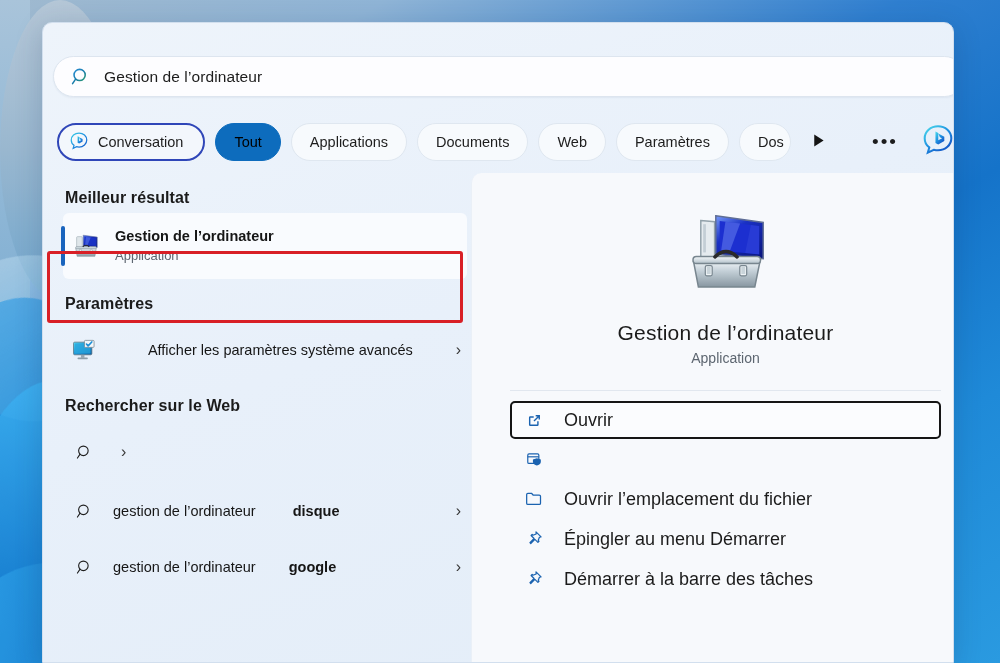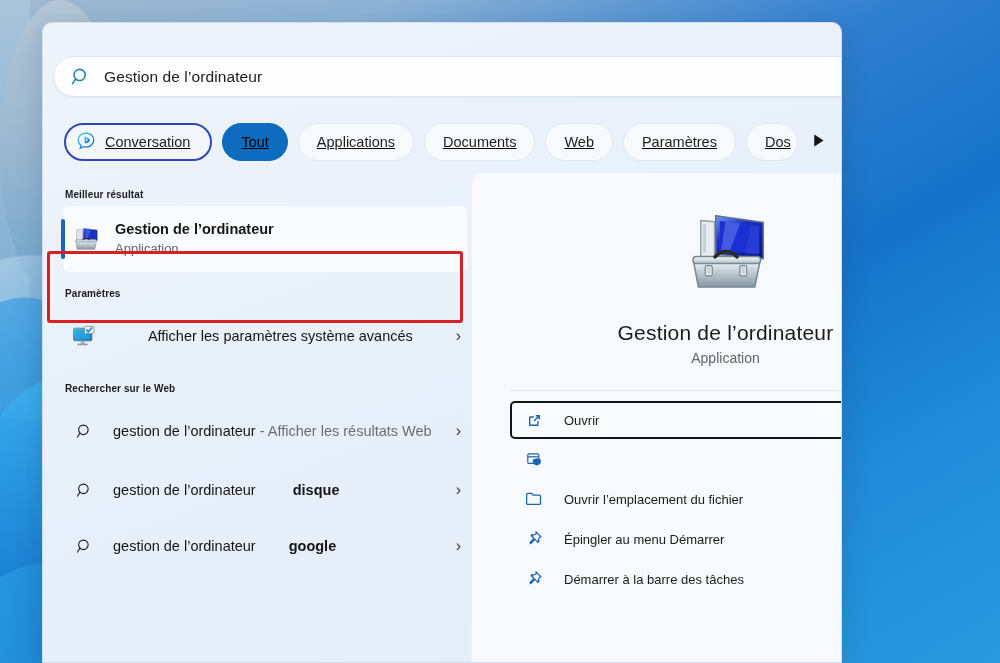--- a/index.html
+++ b/index.html
@@ -59,21 +59,21 @@
     background: linear-gradient(110deg, #2fa3ea, #0b68bd);
     border-radius: 40% 55% 45% 50%;
     transform: rotate(-8deg);
     opacity: .9;
   }
 
   
   #flyout {
     position: absolute;
     left: 42px; top: 22px;
-    width: 800px; height: 641px;
+    width: 912px; height: 641px;
     background: linear-gradient(160deg, #eef4fb 0%, #e8f0fa 45%, #e3edf8 100%);
     border: 1px solid #d2dfee;
     border-top-left-radius: 10px;
     border-top-right-radius: 10px;
     box-shadow: 0 6px 28px rgba(20,50,90,.20);
     overflow: hidden;
   }
 
   
   #searchbox {
@@ -100,24 +100,23 @@
   }
 
   
   #chipbar {
     position: absolute;
     left: 10px; top: 93px;
     width: 912px; height: 52px;
   }
   #chipscroll {
     position: absolute;
-    left: 7px; top: 0;
+    left: 0; top: 0;
     width: 742px; height: 52px;
     overflow: hidden;
-    text-decoration: underline;
   }
   .chips {
     display: flex;
     align-items: center;
     gap: 10px;
     height: 52px;
     padding-left: 4px;
   }
   .chip {
     height: 38px;
@@ -175,21 +174,21 @@
 
   
   #results {
     position: absolute;
     left: 0; top: 150px;
     width: 428px; height: 491px;
     padding: 0 0 0 18px;
     overflow: hidden;
   }
   .group-title {
-    font-size: 10px;
+    font-size: 16px;
     font-weight: bold;
     color: #1b1b1b;
     margin: 16px 0 6px 4px;
     letter-spacing: .1px;
   }
   .res-row {
     display: flex;
     align-items: center;
     height: 56px;
     border-radius: 6px;
@@ -285,21 +284,21 @@
     border-radius: 5px;
     padding-left: 12px;
     cursor: default;
   }
   .act .acticon {
     width: 24px; flex: 0 0 24px;
     display: flex; align-items: center; justify-content: center;
     margin-right: 18px;
   }
   .act .actlabel {
-    font-size: 13px;
+    font-size: 18px;
     color: #1b1b1b;
   }
   .act.focused {
     border: 2px solid #151515;
     background: #fbfcfe;
     height: 38px;
     padding-left: 10px;
     border-radius: 5px;
   }
 </style>
@@ -479,23 +478,20 @@
     </div>
 
     <div class="group-title">Rechercher sur le Web</div>
 
     <div class="res-row web-row two-line">
       <div class="rowicon">
         <svg viewBox="0 0 24 24" width="19" height="19">
           <circle cx="10.6" cy="9.9" r="6" fill="none" stroke="#1e1e1e" stroke-width="1.4"></circle>
           <line x1="6.2" y1="14.3" x2="3.1" y2="19" stroke="#1e1e1e" stroke-width="1.4" stroke-linecap="round"></line>
         </svg>
-      </div>
-      <div class="res-text">
-        <div class="res-title"><span>gestion de l’ordinateur</span><span class="muted"> - Afficher les résultats Web</span></div>
       </div>
       <span class="chev">›</span>
     </div>
 
     <div class="res-row web-row">
       <div class="rowicon">
         <svg viewBox="0 0 24 24" width="19" height="19">
           <circle cx="10.6" cy="9.9" r="6" fill="none" stroke="#1e1e1e" stroke-width="1.4"></circle>
           <line x1="6.2" y1="14.3" x2="3.1" y2="19" stroke="#1e1e1e" stroke-width="1.4" stroke-linecap="round"></line>
         </svg>

